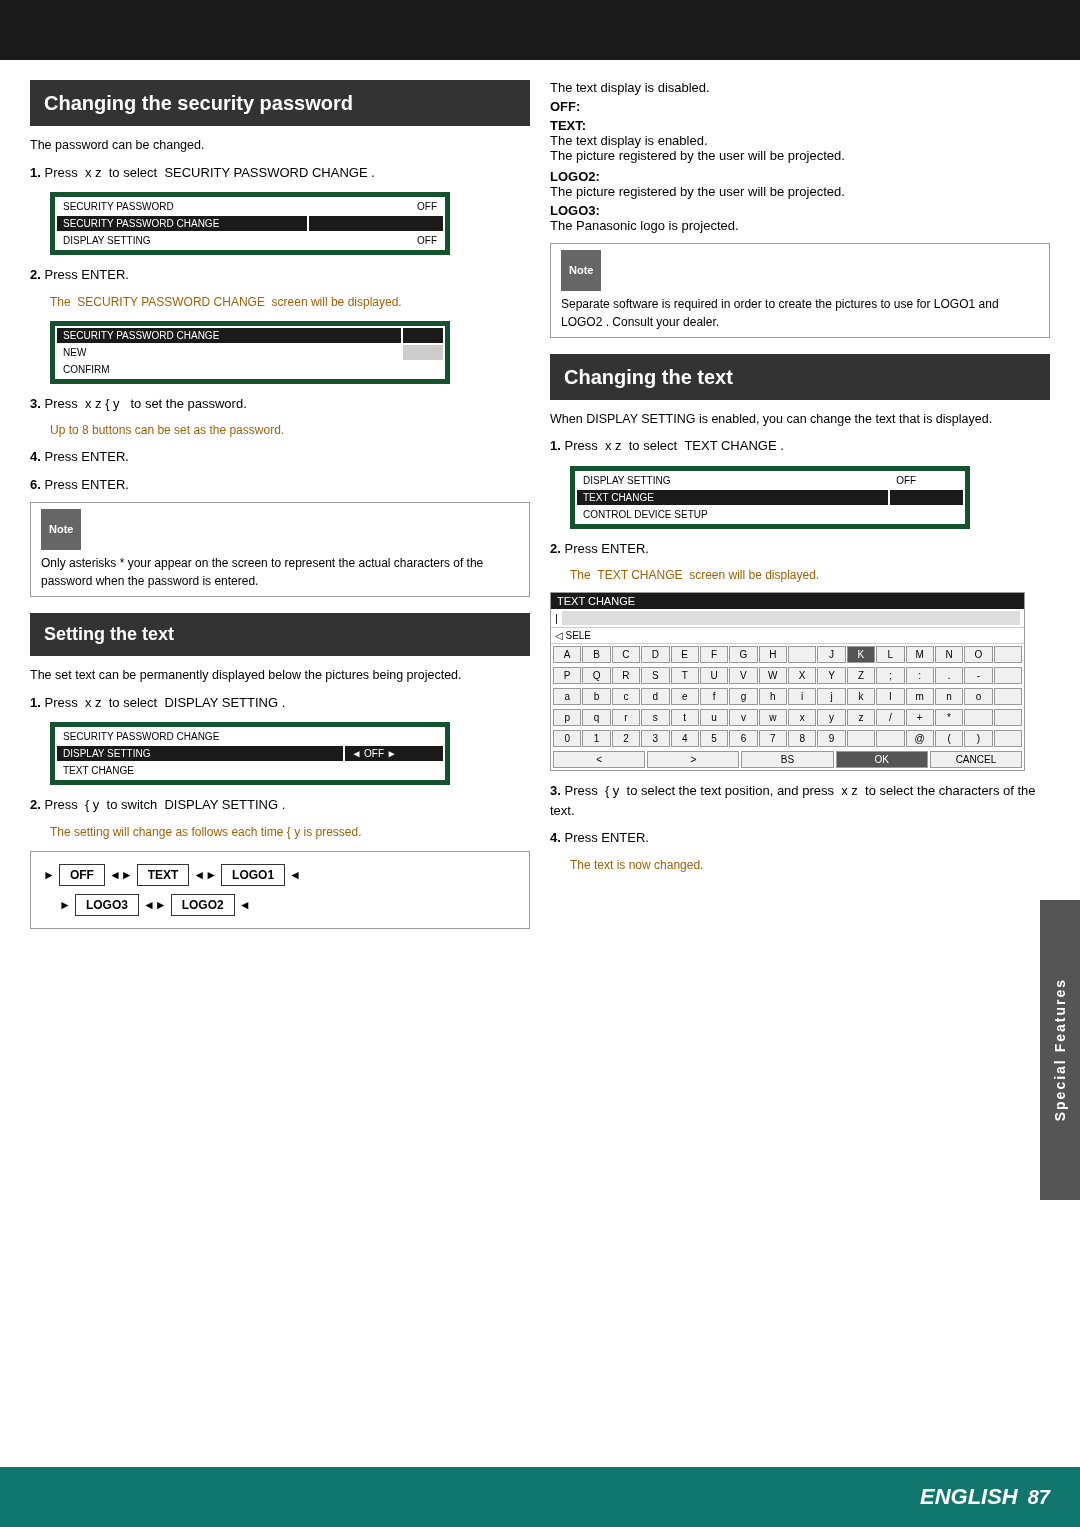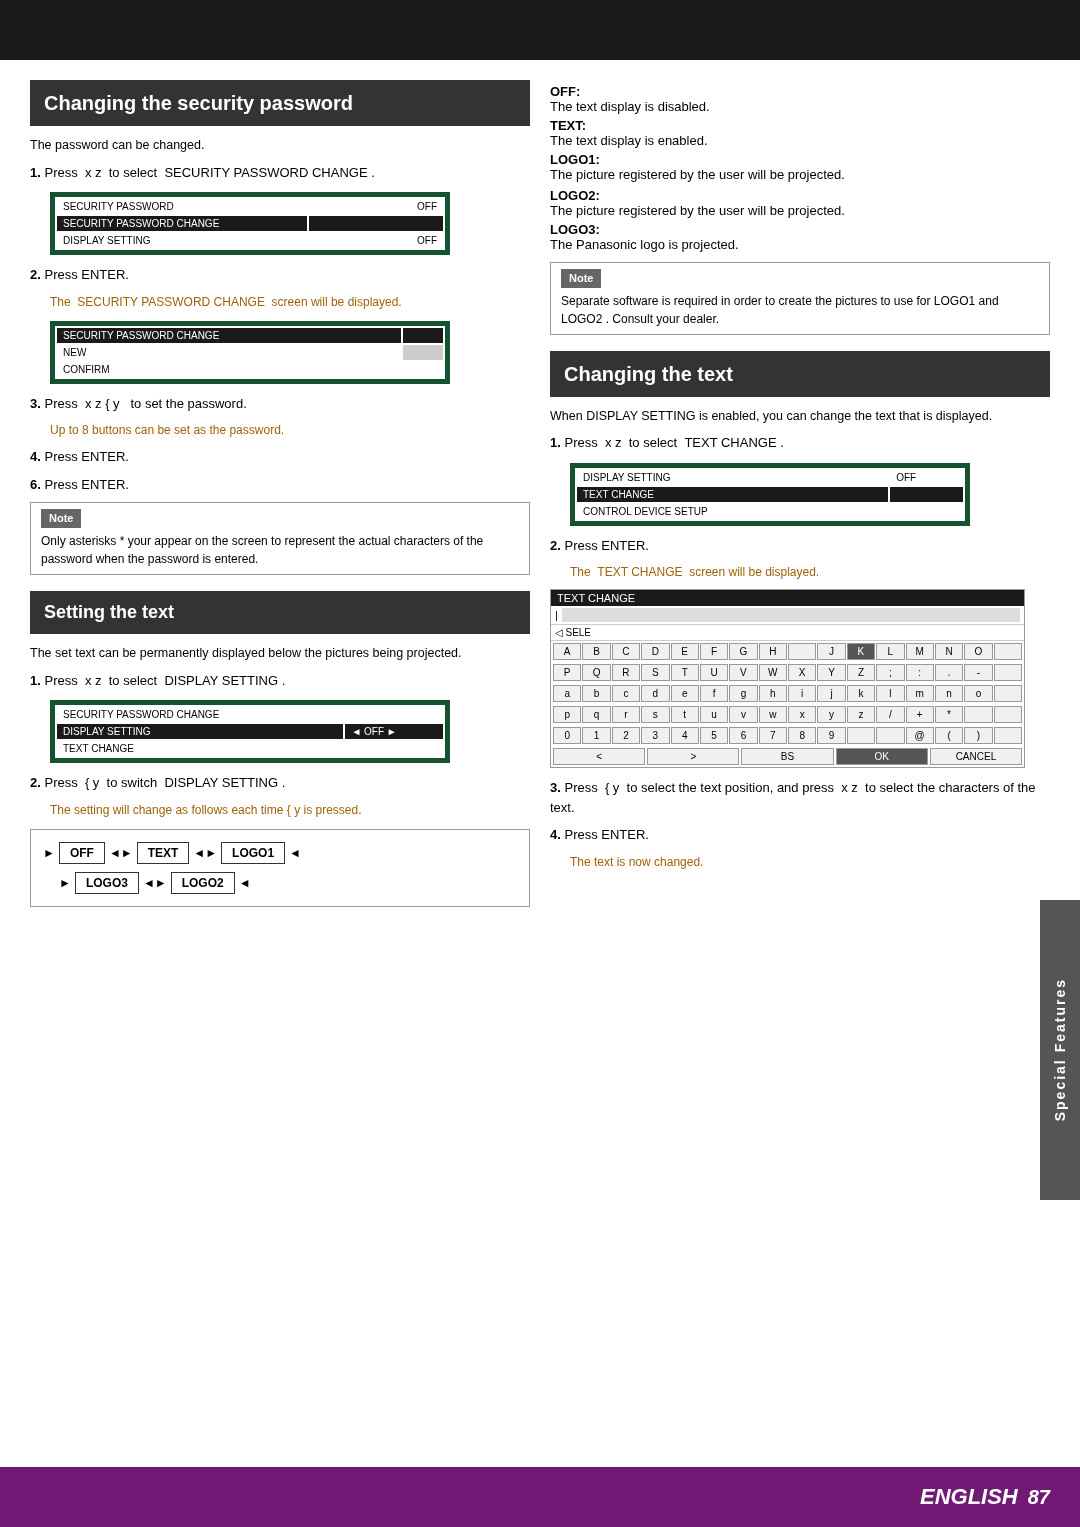--- a/index.html
+++ b/index.html
@@ -97,21 +97,21 @@
       border: 1px solid #999;
       padding: 6px 10px;
       margin: 8px 0;
       font-size: 12px;
       line-height: 1.5;
     }
 
     .note-box .note-title {
       background: #666;
       color: #fff;
-      padding: 1px 8px;
+      padding: 12px 8px;
       font-size: 11px;
       font-weight: bold;
       display: inline-block;
       margin-bottom: 4px;
     }
 
     
     .flow-diagram {
       border: 1px solid #999;
       padding: 12px;
@@ -218,21 +218,21 @@
       color: #fff;
       font-size: 14px;
       font-weight: bold;
       writing-mode: vertical-rl;
       transform: rotate(180deg);
       letter-spacing: 2px;
     }
 
     
     .bottom-bar {
-      background: #701a75;
+      background: #0f766e;
       color: #fff;
       display: flex;
       justify-content: flex-end;
       align-items: center;
       padding: 10px 30px;
       position: absolute;
       bottom: 0;
       width: 100%;
       height: 60px;
     }
@@ -381,25 +381,24 @@
           <span>◄</span>
         </div>
       </div>
     </div>
 
   </div>
 
   <div class="right-col">
 
     <div style="margin-bottom: 10px;">
+      <p>The text display is disabled.</p>
       <p style="font-weight:bold; margin-top:4px;">OFF:</p>
-      <p>The text display is disabled.</p>
       <p style="font-weight:bold; margin-top:4px;">TEXT:</p>
       <p>The text display is enabled.</p>
-      <p style="font-weight:bold; margin-top:4px;">LOGO1:</p>
       <p>The picture registered by the user will be projected.</p>
       <p style="font-weight:bold; margin-top:6px;">LOGO2:</p>
       <p>The picture registered by the user will be projected.</p>
       <p style="font-weight:bold; margin-top:4px;">LOGO3:</p>
       <p>The Panasonic logo is projected.</p>
     </div>
 
     <div class="note-box" style="margin-bottom:16px;">
       <div class="note-title">Note</div>
       <p>Separate software is required in order to create the pictures to use for  LOGO1  and  LOGO2 . Consult your dealer.</p>

